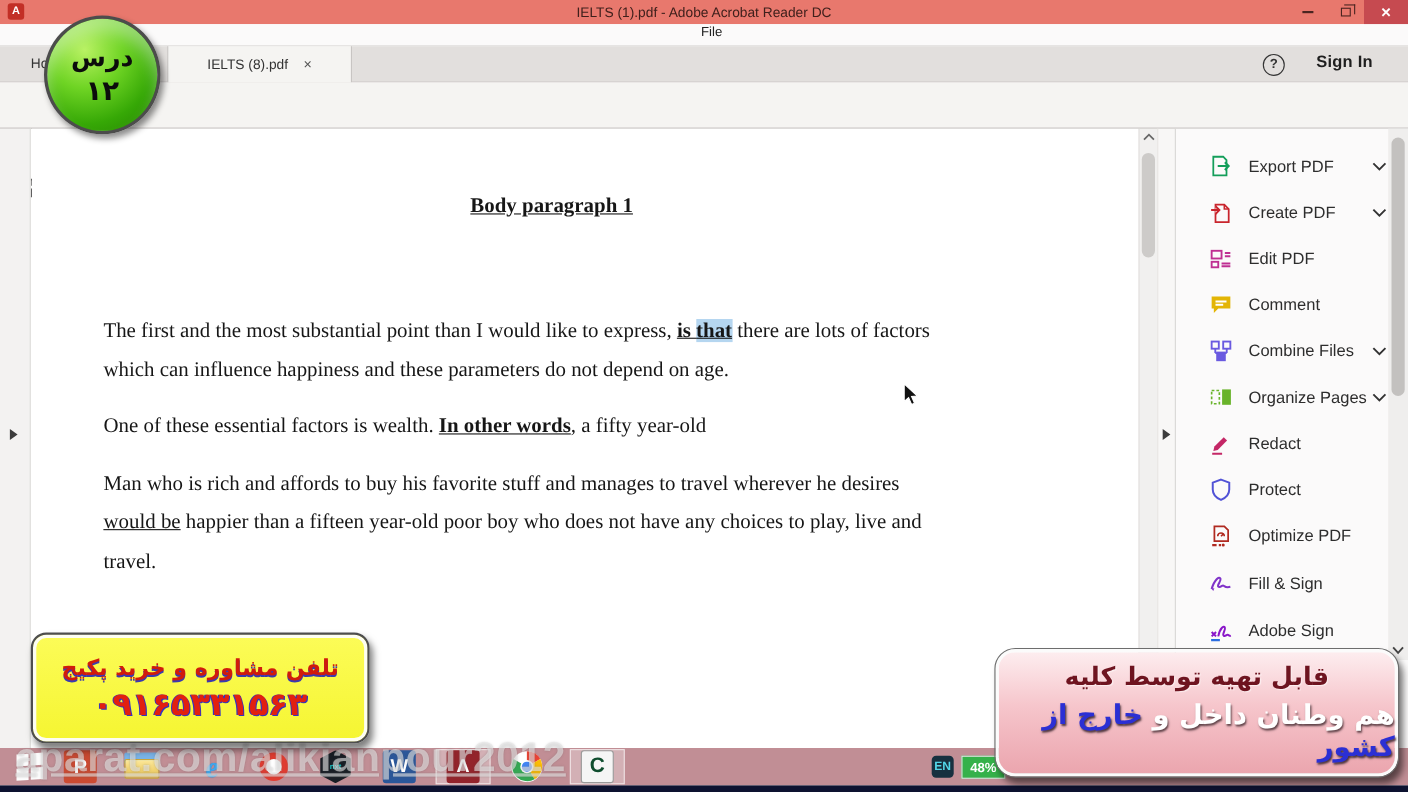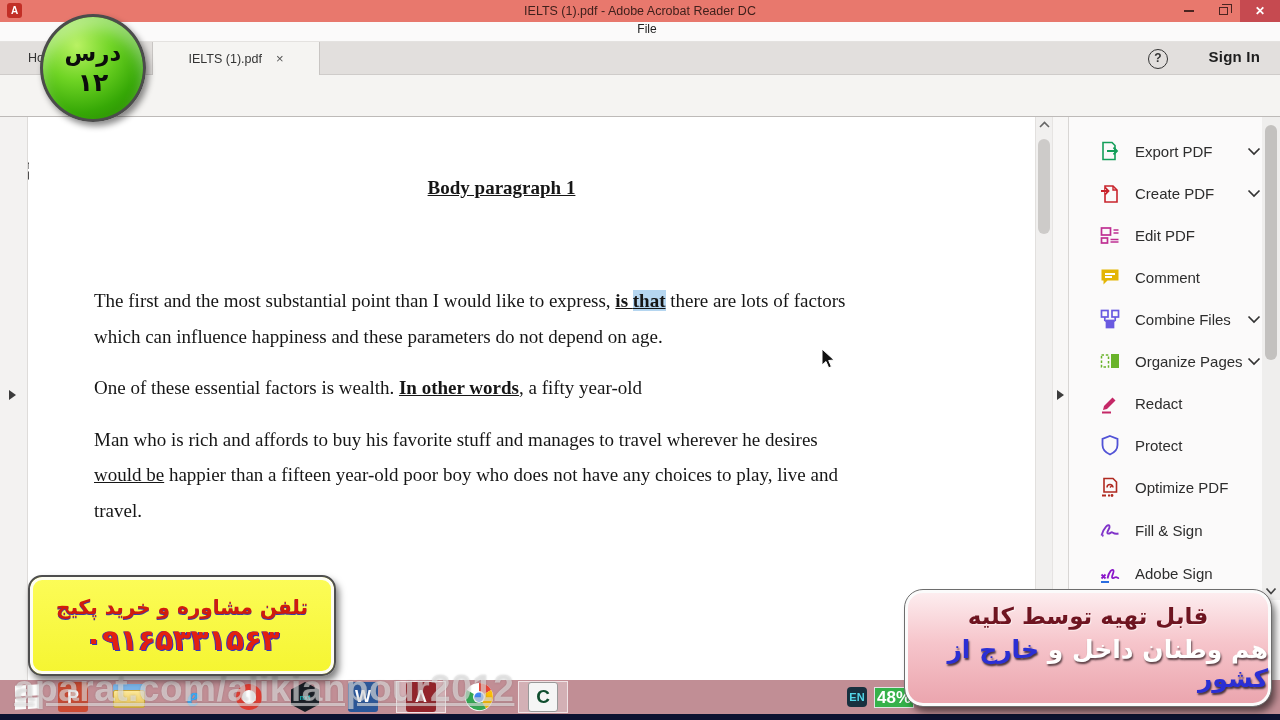--- a/index.html
+++ b/index.html
@@ -20,21 +20,21 @@
   
   .menubar { position:absolute; left:0; top:22px; width:1280px; height:20px; background:#fbfafa; border-bottom:1px solid #e4e2e0; display:flex; align-items:center; padding-left:14px; gap:22px;flex-direction:column; }
   .menu-item { font-size:12px; color:#222; }
 
   
   .tabbar { position:absolute; left:0; top:42px; width:1280px; height:33px; background:#e2dfdd; border-bottom:1px solid #cfccca; }
   .tab-home { position:absolute; left:14px; top:0; height:33px; line-height:33px; font-size:12.5px; color:#333; padding:0 14px; }
   .tab-doc { position:absolute; left:152px; top:0; width:168px; height:33px; background:#f5f4f2; border-left:1px solid #c8c5c3; border-right:1px solid #c8c5c3; display:flex; align-items:center; justify-content:center; gap:14px; font-size:12.5px; color:#333; }
   .tab-close { color:#555; font-size:13px; }
   .help-circle { position:absolute; right:112px; top:7px; width:20px; height:20px; border:1.6px solid #333; border-radius:50%; text-align:center; line-height:17px; font-size:12px; color:#333; font-weight:bold; }
-  .sign-in { position:absolute; right:20px; top:6px; font-size:15px; color:#1e1e1e; font-weight:bold; letter-spacing:.2px; }
+  .sign-in { position:absolute; right:32px; top:6px; font-size:15px; color:#1e1e1e; font-weight:bold; letter-spacing:.2px; }
 
   
   .toolbar { position:absolute; left:0; top:75px; width:1280px; height:42px; background:#f5f4f2; border-bottom:1px solid #bdbab8; }
   .tb { position:absolute; top:85px; width:22px; height:22px; }
   .tb svg { width:100%; height:100%; }
   .tb-divider { position:absolute; top:83px; width:1px; height:26px; background:#c9c6c4; }
   .page-box { position:absolute; left:421px; top:85px; width:36px; height:21px; background:#fff; border:1px solid #aeaba9; font-size:12px; color:#222; text-align:center; line-height:19px; }
   .page-total { position:absolute; left:465px; top:89px; font-size:12px; color:#333; }
   .zoom-label { position:absolute; left:690px; top:89px; font-size:12px; color:#222; width:44px; text-align:center; }
   .caret { position:absolute; width:0; height:0; border-left:4px solid transparent; border-right:4px solid transparent; border-top:5px solid #333; }
@@ -114,21 +114,21 @@
   .folder { position:relative; width:32px; height:26px; }
   .folder .back { position:absolute; left:0; top:0; width:32px; height:10px; background:#7ab4e8; border-radius:2px 2px 0 0; }
   .folder .front { position:absolute; left:0; top:6px; width:32px; height:18px; background:linear-gradient(#fce89a,#e8c251); border-radius:2px; border:1px solid #caa53a; }
   .ie { color:#3fa9f0; font-size:27px; font-weight:bold; font-style:italic; font-family:"Liberation Serif",serif; text-shadow:0 0 1px #1f7fd0; }
   .opera { width:26px; height:26px; border-radius:50%; border:6px solid #e03c31; background:#fff; }
   .hexapp { width:28px; height:30px; background:#181d24; clip-path:polygon(50% 0,100% 25%,100% 75%,50% 100%,0 75%,0 25%); display:flex; align-items:center; justify-content:center; color:#19c9c9; font-size:7px; font-weight:bold; }
   .word { background:#2b579a; color:#fff; font-size:17px; }
   .acro { background:#93242b; color:#fff; font-size:17px; }
   .cam { background:#f5f5f5; color:#0f4d2e; font-size:19px; border:1px solid #999; }
   .tray-ic { width:20px; height:20px; border-radius:4px; background:#17303f; display:flex; align-items:center; justify-content:center; color:#53d6e8; font-size:11px; font-weight:bold; }
-  .battery { position:absolute; left:874px; top:687px; width:40px; height:21px; background:#35b14a; border:1px solid #e4e4e4; color:#fff; font-size:17px; font-weight:bold; display:flex; align-items:center; justify-content:center; z-index:11; }
+  .battery { position:absolute; left:874px; top:687px; width:40px; height:21px; background:#35b14a; border:1px solid #e4e4e4; color:#fff; font-size:12px; font-weight:bold; display:flex; align-items:center; justify-content:center; z-index:11; }
 </style>
 </head>
 <body>
 
 <div class="titlebar">
   <div class="titlebar-logo">A</div>
   <div class="titlebar-title">IELTS (1).pdf - Adobe Acrobat Reader DC</div>
   <div class="win-controls">
     <div class="win-btn">
         <span class="glyph-min"></span>
@@ -144,21 +144,21 @@
   <span class="menu-item">File</span>
   <span class="menu-item">Edit</span>
   <span class="menu-item">View</span>
   <span class="menu-item">Window</span>
   <span class="menu-item">Fill</span>
 </div>
 
 <div class="tabbar">
   <div class="tab-home">Home</div>
   <div class="tab-doc">
-    <span>IELTS (1).pdf</span>
+    <span>IELTS (8).pdf</span>
     <span class="tab-close">×</span>
   </div>
   <div class="help-circle">?</div>
   <div class="sign-in">Sign In</div>
 </div>
 
 <div class="toolbar">
   <div class="tb" style="left:22px;">
     <svg viewBox="0 0 20 20">
         <path d="M3,3 h10.5 L17,6.5 V17 H3 Z M6.5,3 v4.5 h7 V3 M6,17 v-6 h8 v6" stroke="#4d4d4d" stroke-width="1.3" fill="none"></path>

